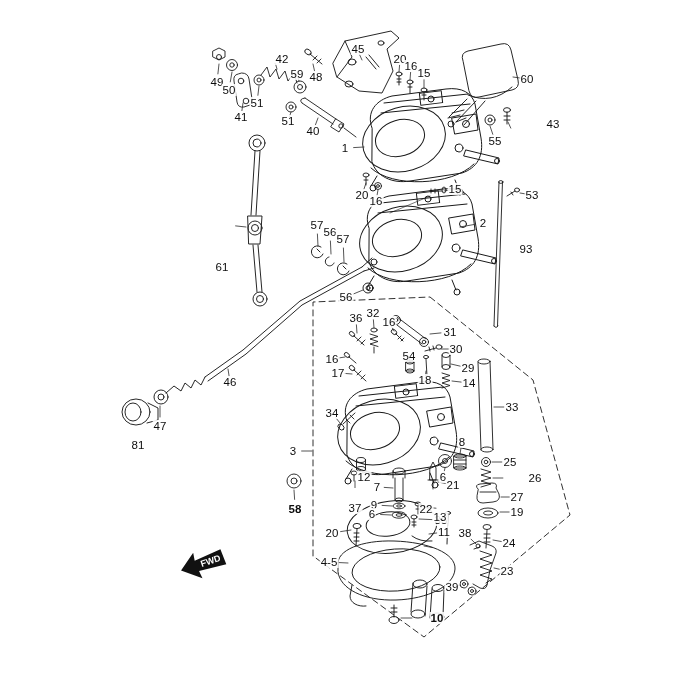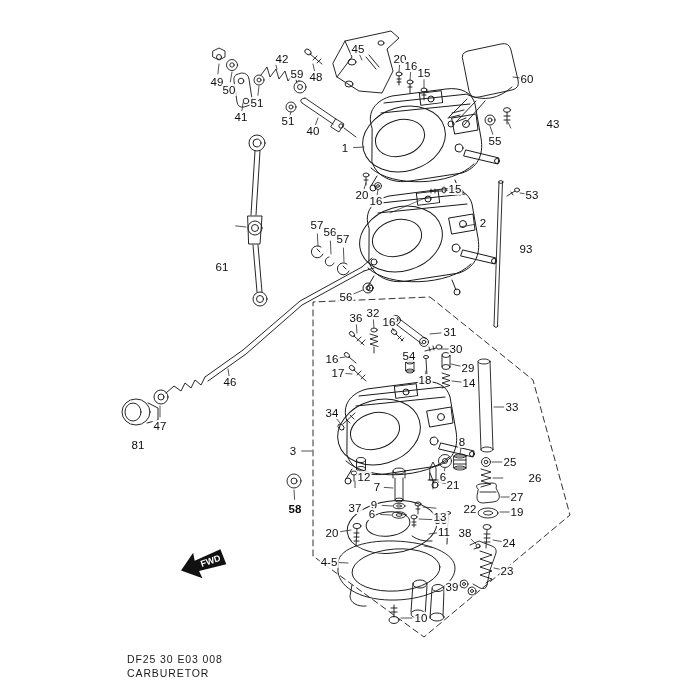--- a/index.html
+++ b/index.html
@@ -380,35 +380,31 @@
       <span class="part-label" style="left: 512px; top: 407px;">33</span>
       <span class="part-label" style="left: 295px; top: 509px; font-weight: bold;">58</span>
       <span class="part-label" style="left: 364px; top: 477px;">12</span>
       <span class="part-label" style="left: 355px; top: 508px;">37</span>
       <span class="part-label" style="left: 377px; top: 487px;">7</span>
       <span class="part-label" style="left: 374px; top: 505px;">9</span>
       <span class="part-label" style="left: 372px; top: 514px;">6</span>
       <span class="part-label" style="left: 462px; top: 442px;">8</span>
       <span class="part-label" style="left: 443px; top: 477px;">6</span>
       <span class="part-label" style="left: 453px; top: 485px;">21</span>
-      <span class="part-label" style="left: 470px; top: 509px;">22</span>
+      <span class="part-label" style="left: 426px; top: 509px;">22</span>
       <span class="part-label" style="left: 441px; top: 520px;">35</span>
       <span class="part-label" style="left: 510px; top: 462px;">25</span>
       <span class="part-label" style="left: 511px; top: 478px; margin-left: 24px;">26</span>
       <span class="part-label" style="left: 517px; top: 497px;">27</span>
       <span class="part-label" style="left: 517px; top: 512px;">19</span>
       <span class="part-label" style="left: 332px; top: 533px;">20</span>
       <span class="part-label" style="left: 444px; top: 532px;">11</span>
       <span class="part-label" style="left: 440px; top: 517px; text-align: right;">13</span>
       <span class="part-label" style="left: 465px; top: 533px;">38</span>
       <span class="part-label" style="left: 509px; top: 543px;">24</span>
       <span class="part-label" style="left: 507px; top: 571px;">23</span>
       <span class="part-label" style="left: 329px; top: 562px;">4-5</span>
       <span class="part-label" style="left: 452px; top: 587px;">39</span>
-      <span class="part-label" style="left: 421px; top: 618px;">10</span>
+      <span class="part-label" style="left: 437px; top: 618px; font-weight: bold;">10</span>
     </div>
 
-<div class="footer">
-  <div>DF25 30 E03 008</div>
-  <div>CARBURETOR</div>
+
 </div>
 
-</div>
-
 </body></html>

